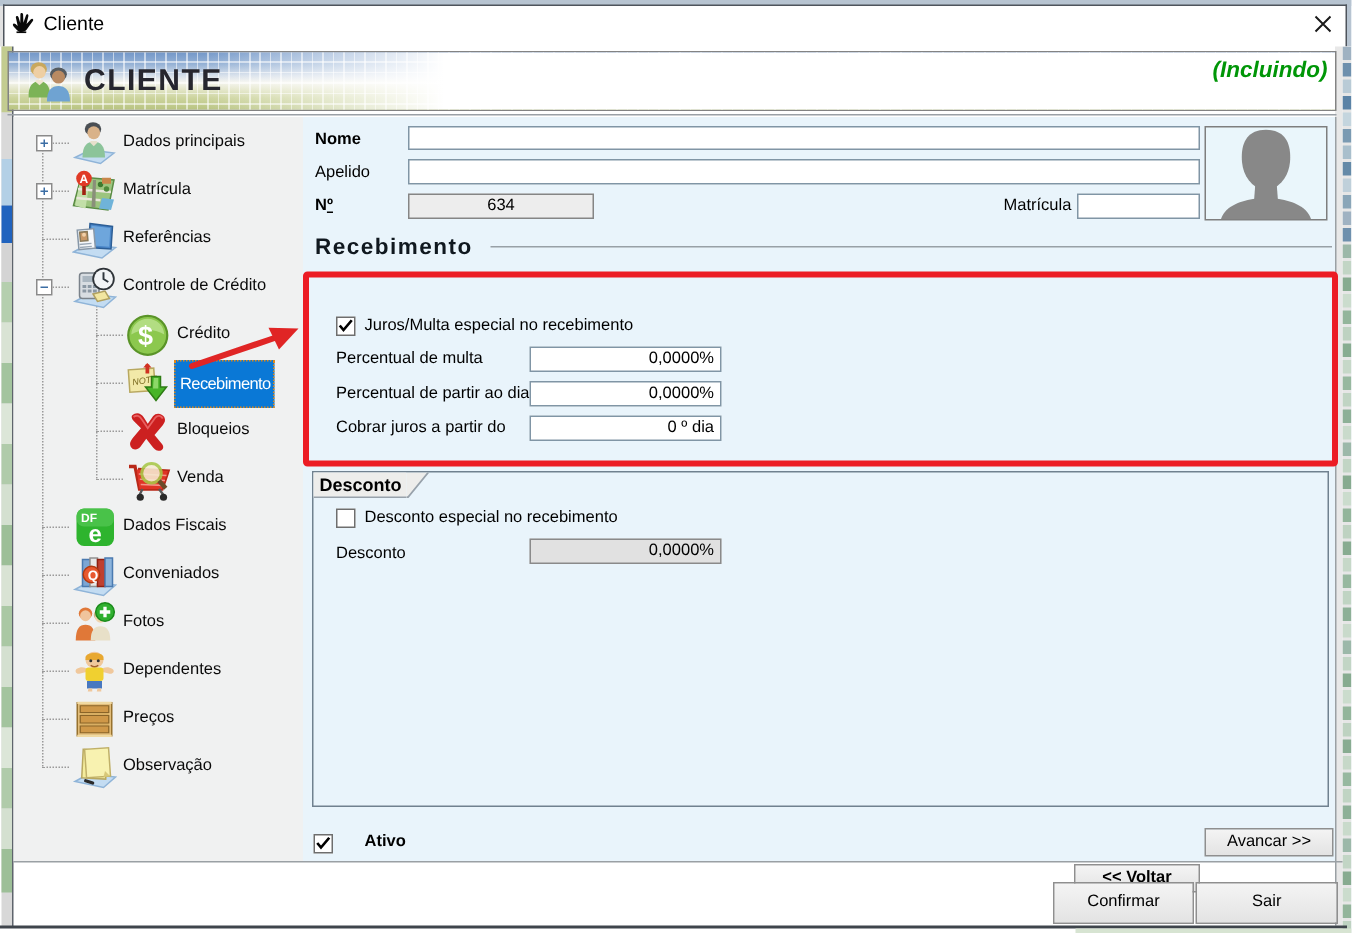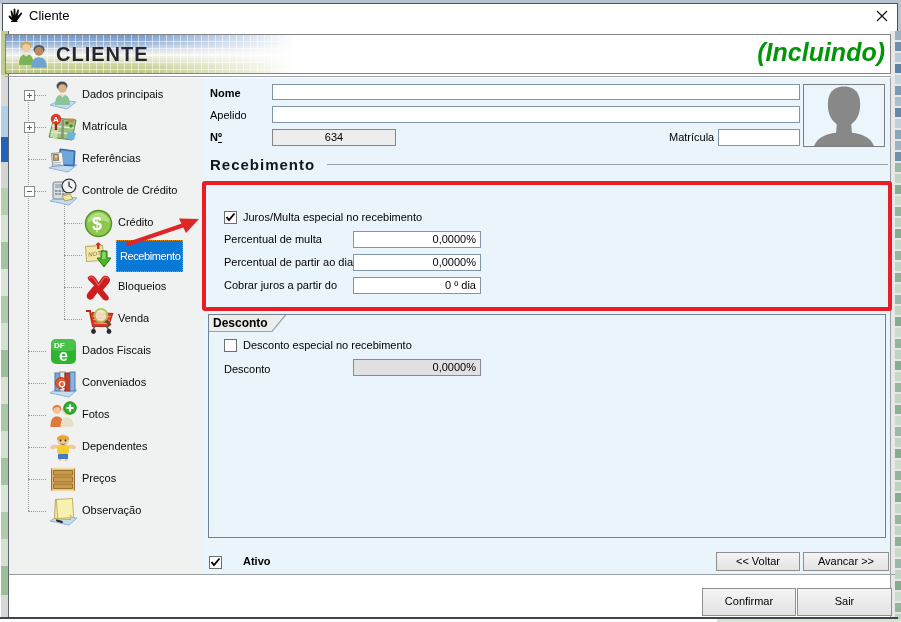--- a/index.html
+++ b/index.html
@@ -137,21 +137,21 @@
     <svg class="abs" style="left:9px;top:4px;" width="38" height="32" viewBox="0 0 42 34">
       <ellipse cx="12" cy="7" rx="6" ry="5" fill="#c9a85c"></ellipse>
       <circle cx="12.5" cy="9.5" r="4.6" fill="#eecfa4"></circle>
       <path d="M4.5 28 C4 19 8 16 12.5 16 C17 16 20.5 19 20.5 28 Z" fill="#7cb356"></path>
       <path d="M9.5 16.5 L12.5 19 L15.5 16.5 L15 15 L10 15 Z" fill="#f0e6d0"></path>
       <ellipse cx="26.5" cy="11" rx="6.2" ry="5" fill="#555b60"></ellipse>
       <circle cx="26.5" cy="13" r="4.8" fill="#b98a62"></circle>
       <path d="M18 31 C18 22.5 21.5 19.5 26.5 19.5 C31.5 19.5 35 22.5 35 31 Z" fill="#6fa3d2"></path>
     </svg>
     <div class="lbl b" style="left:50px;top:8px;font-size:20px;letter-spacing:1px;color:#26262e;">CLIENTE</div>
-    <div class="lbl b" style="right:5px;top:3px;font-size:25px;font-style:italic;color:#009607;">(Incluindo)</div>
+    <div class="lbl b" style="right:5px;top:3px;font-size:15px;font-style:italic;color:#009607;">(Incluindo)</div>
   </div>
 
   <div class="abs" style="left:5px;top:76px;width:886px;height:1px;background:#9aa0a6;"></div>
 
   <div class="abs" style="left:9px;top:78px;width:193px;height:496px;background:#f0f1f1;"></div>
 
   <div class="abs" style="left:202px;top:78px;width:688px;height:496px;background:#e9f4fb;"></div>
 
   <div class="abs" style="left:9px;top:574px;width:886px;height:1px;background:#9aa0a4;"></div>
 
@@ -366,19 +366,19 @@
   <div class="cb" style="left:224px;top:339px;"></div>
   <div class="lbl" style="left:243px;top:339px;">Desconto especial no recebimento</div>
   <div class="lbl" style="left:224px;top:363px;">Desconto</div>
   <div class="inpR" style="left:353px;top:359px;width:122px;height:15px;background:#e1e1e1;border-color:#8a8a8a;">0,0000%</div>
 
   <div class="cb" style="left:209px;top:556px;"></div>
   <svg class="abs" style="left:210px;top:557px;" width="11" height="11" viewBox="0 0 11 11">
       <path d="M1.5 5 L4 8 L9.5 1.5" stroke="#000" stroke-width="1.8" fill="none"></path>
     </svg>
   <div class="lbl b" style="left:243px;top:555px;">Ativo</div>
-  <div class="btn" style="left:716px;top:552px;width:82px;height:17px;line-height:16px;">&lt;&lt; Voltar</div>
+  <div class="btn" style="left:716px;top:576px;width:82px;height:17px;line-height:16px;font-weight:bold;">&lt;&lt; Voltar</div>
   <div class="btn" style="left:803px;top:552px;width:84px;height:17px;line-height:16px;">Avancar &gt;&gt;</div>
 
   <div class="btn" style="left:702px;top:588px;width:92px;height:26px;line-height:25px;">Confirmar</div>
   <div class="btn" style="left:797px;top:588px;width:93px;height:26px;line-height:25px;">Sair</div>
 
 </div>
 
 </body></html>

